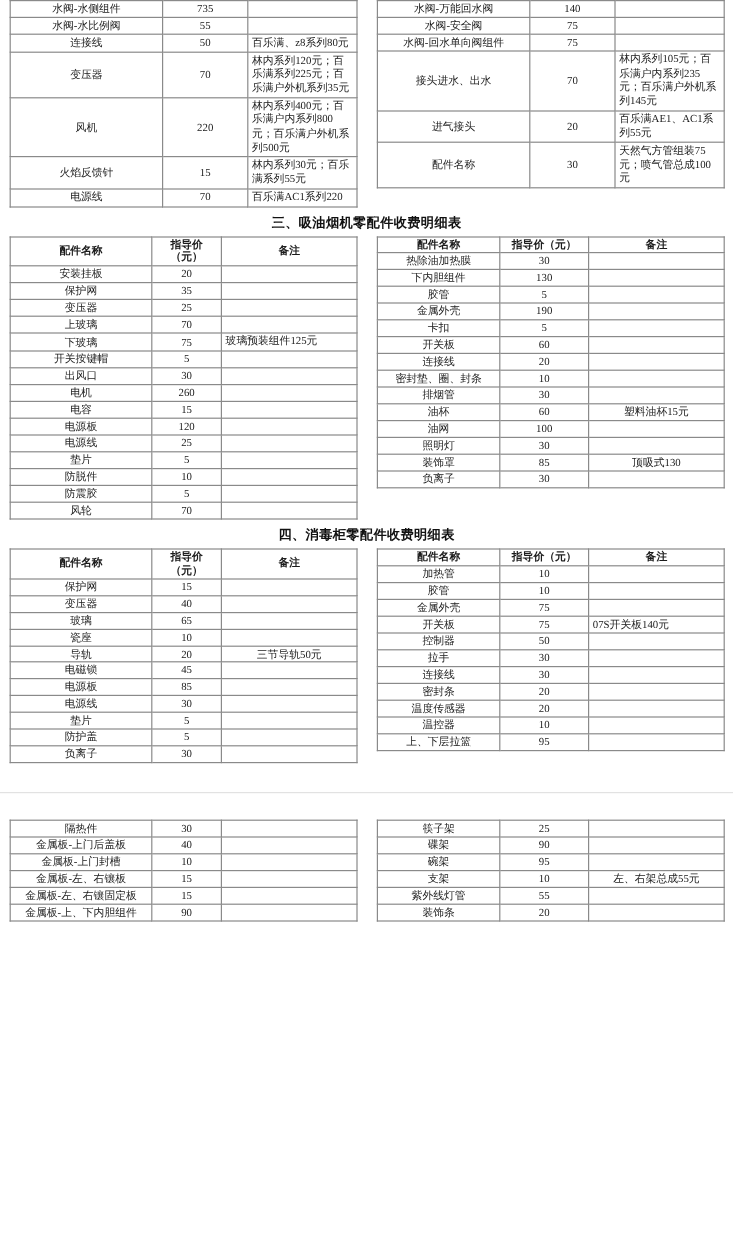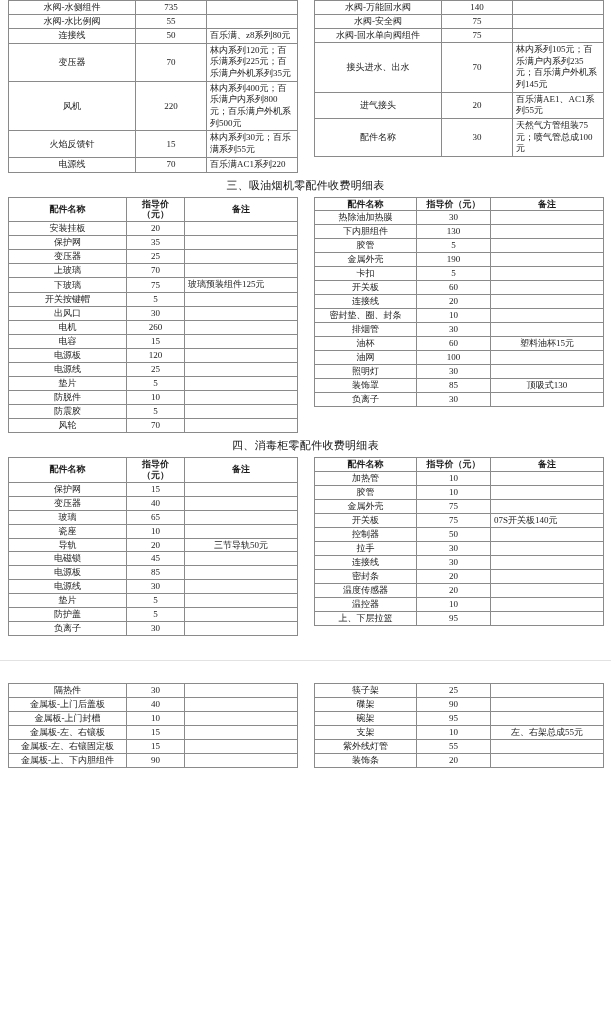--- a/index.html
+++ b/index.html
@@ -77,21 +77,21 @@
   .w-b3 { width: auto;  }
 
   .w-c1 { width: 102px; }
   .w-c2 { width: 74px;  }
   .w-c3 { width: auto;  }
 
   
   .section-title {
     text-align: center;
     font-size: 11px;
-    font-weight: normal;
+    font-weight: bold;
     letter-spacing: 0.3px;
     margin: 0;
     padding: 5px 0 4px 0;
     color: #111111;
   }
   .page-rule {
     width: 611px;
     height: 1px;
     background: #e2e2e2;
     margin: 0;

